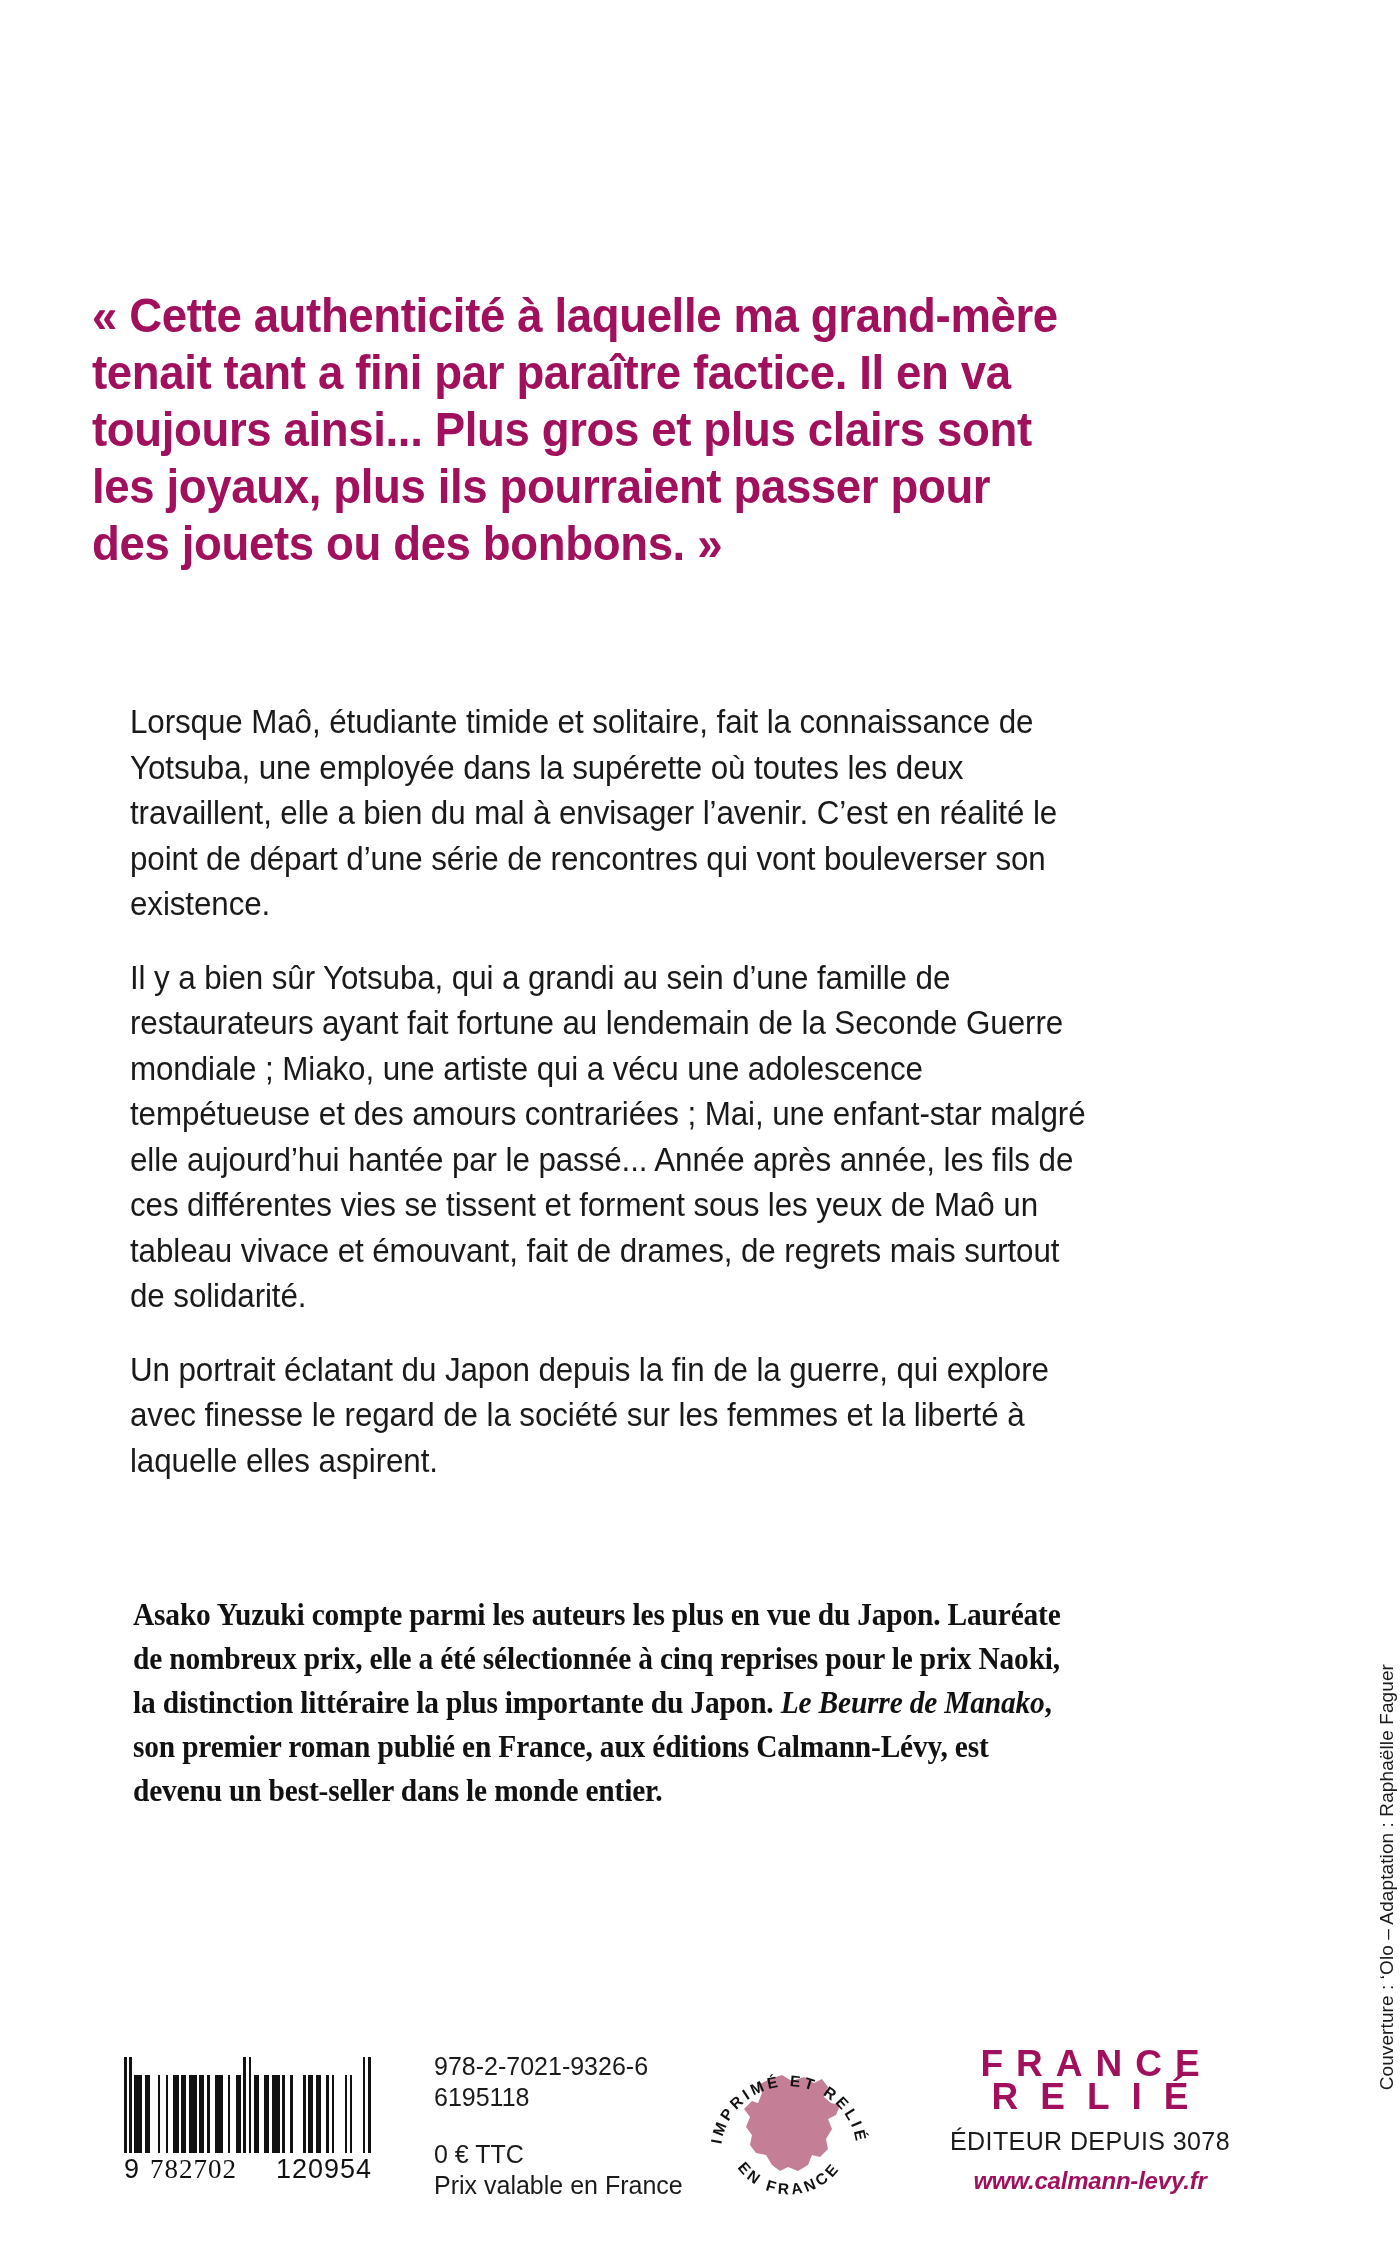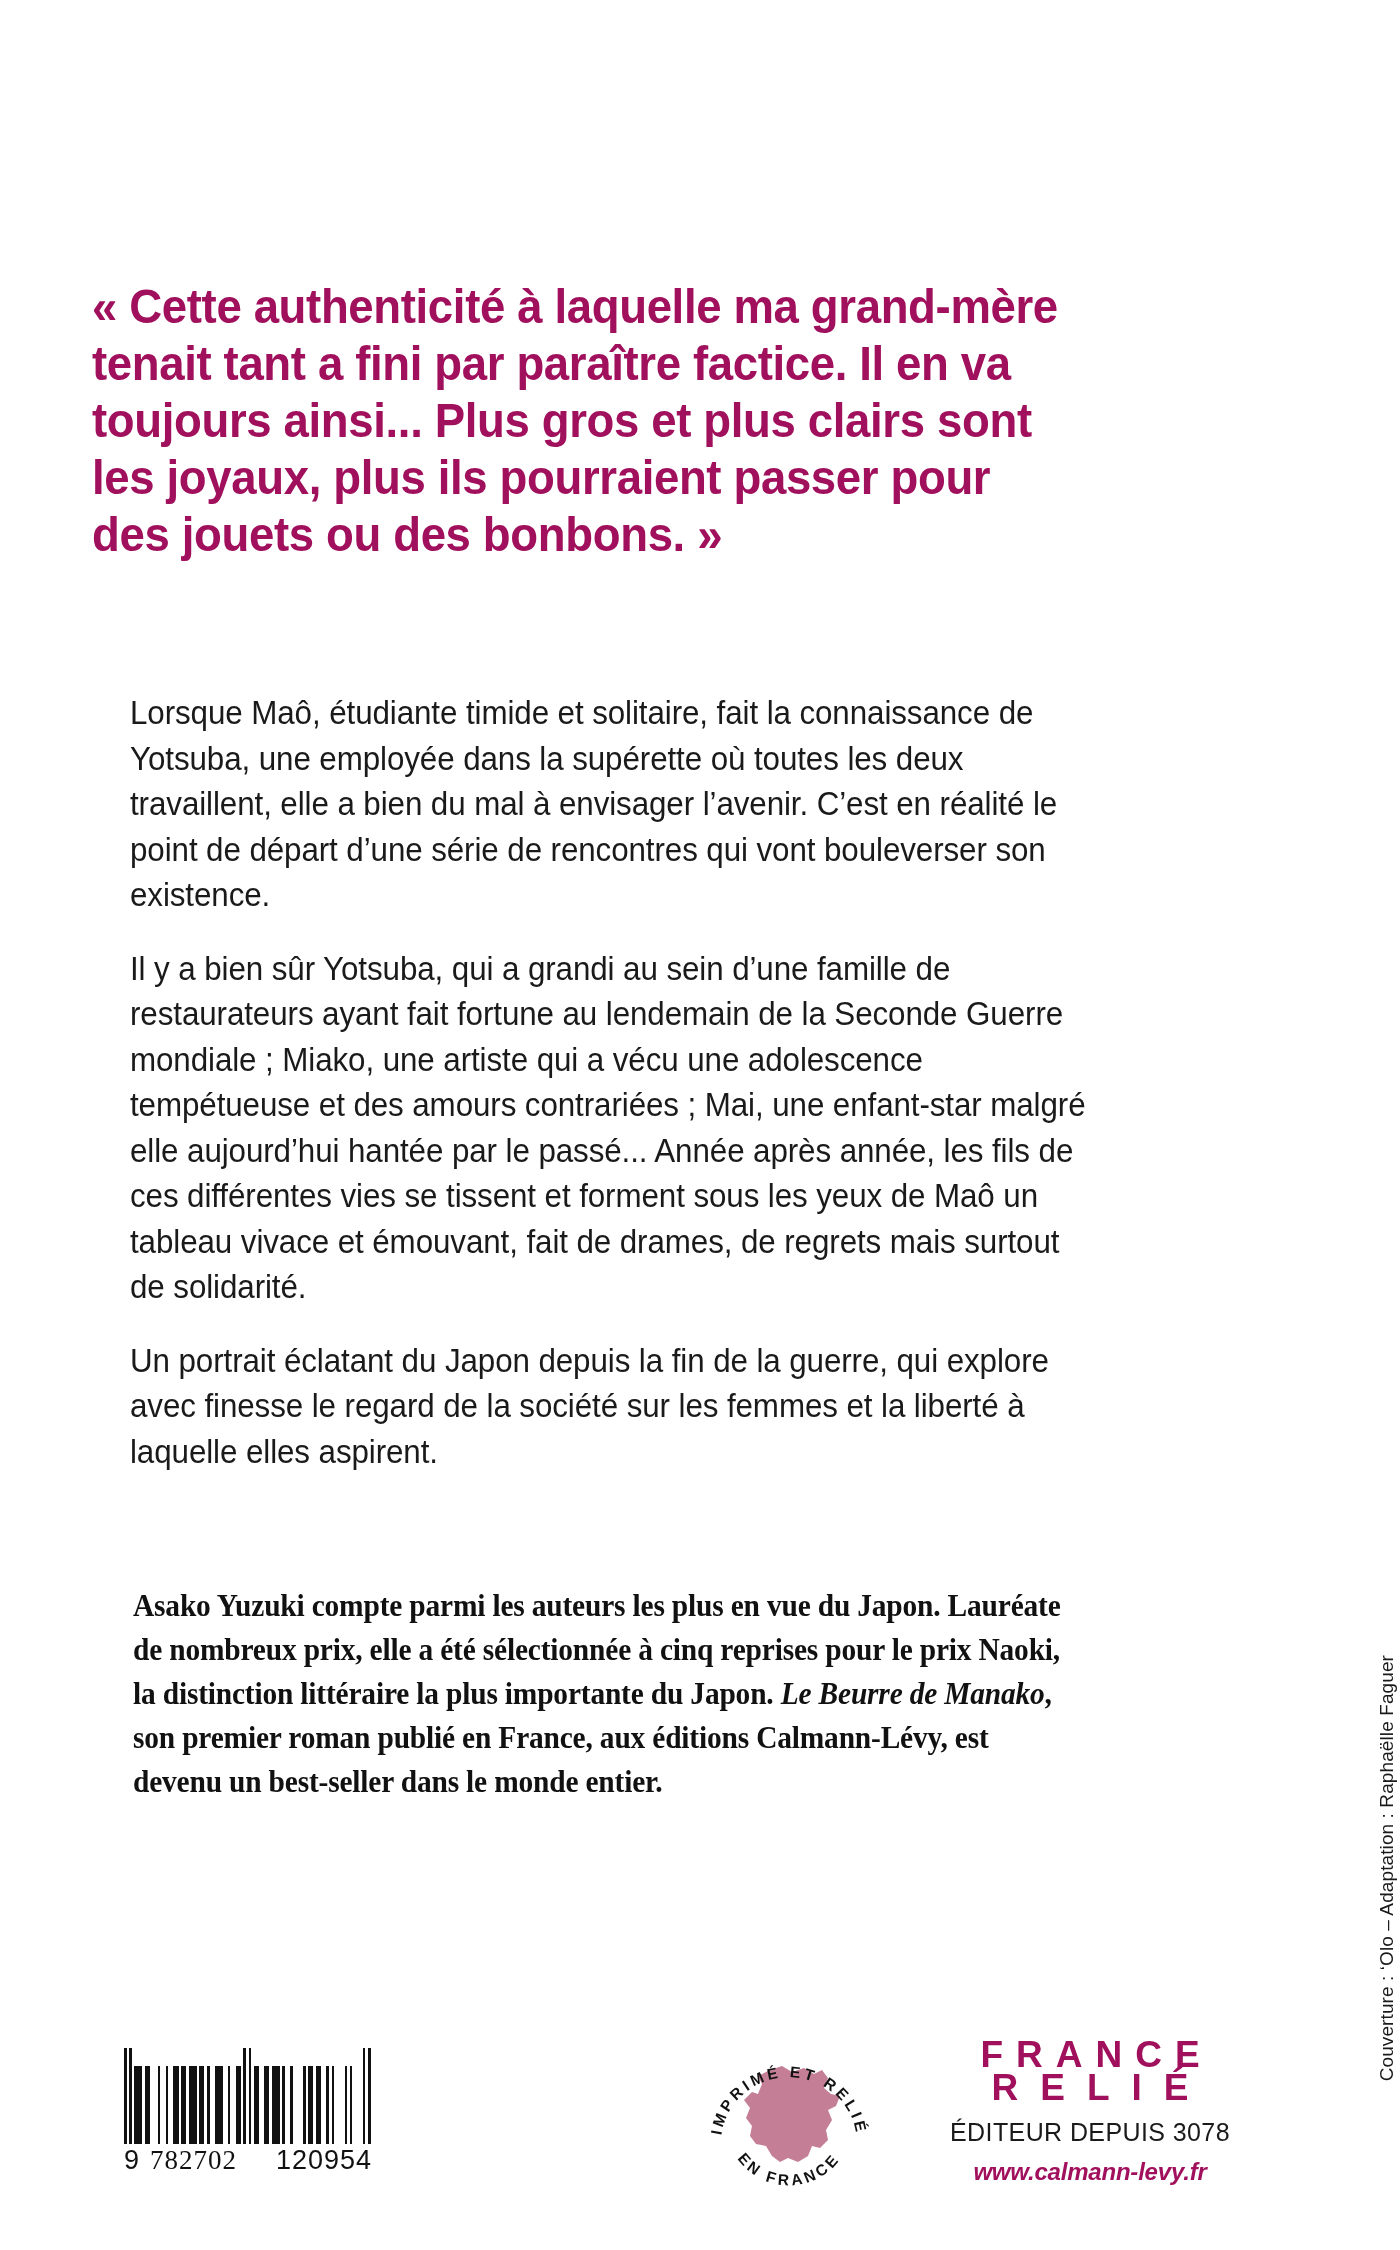--- a/index.html
+++ b/index.html
@@ -14,20 +14,21 @@
     font-family: "Liberation Sans", sans-serif;
     position: relative;
     overflow: hidden;
   }
 
   .cover {
     position: relative;
     width: 1400px;
     height: 1926px;
     background: #ffffff;
+    margin-top: 9px;
   }
 
   
   .quote {
     position: absolute;
     left: 92px;
     top: 278px;
     width: 1060px;
     color: #a1105c;
     font-family: "Liberation Sans Narrow", "Liberation Sans", sans-serif;
@@ -282,20 +283,26 @@
           <i class="w" style="width: 2.6px;"></i>
           <i class="g" style="width: 2.6px;"></i>
         </div>
       <div class="barcode-digits">
         <span class="bd-lead">9</span>
         <span class="bd-left">782702</span>
         <span class="bd-right">120954</span>
       </div>
     </div>
 
+    <div class="isbn-block">
+      <div>978-2-7021-9326-6</div>
+      <div>6195118</div>
+      <div class="price">0 € TTC</div>
+      <div>Prix valable en France</div>
+    </div>
 
     <div class="france-logo">
       <svg viewBox="0 0 178 158" width="178" height="158" aria-hidden="true">
         <defs>
           <path id="arcTop" d="M 22,92 A 68,66 0 0 1 156,92" fill="none"></path>
           <path id="arcBottom" d="M 28,96 A 62,60 0 0 0 150,96" fill="none"></path>
         </defs>
 
         <path d="M70,30 L82,26 L92,32 L104,28 L114,34 L122,30 L128,38 L124,48 L131,54
                  L140,56 L136,66 L128,70 L132,80 L126,90 L128,100 L120,108 L112,106

